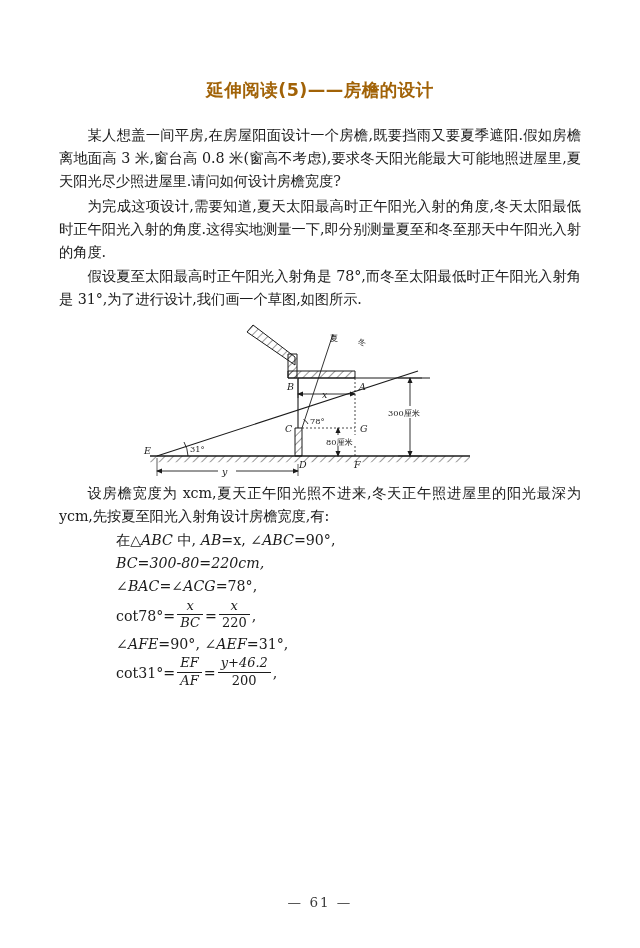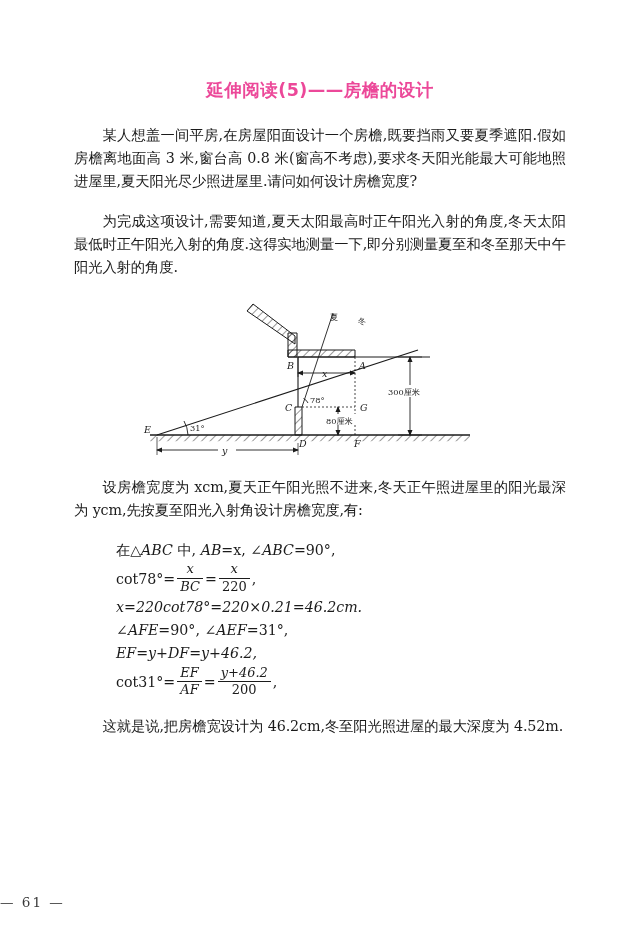--- a/index.html
+++ b/index.html
@@ -23,26 +23,26 @@
     padding: 0 58px;
   }
   .title {
     text-align: center;
     font-family: "DejaVu Sans", "Liberation Sans", sans-serif;
     font-weight: bold;
     font-size: 17.5px;
     letter-spacing: 0.5px;
     margin: 0;
     padding-top: 78px;
-    color: #ec4899;
+    color: #a16207;
   }
   p.para {
     font-size: 14.3px;
     line-height: 23.2px;
-    margin: 16px;
+    margin: 1px;
     text-align: justify;
     text-justify: inter-ideograph;
     text-indent: 2em;
     letter-spacing: -0.1px;
   }
   p.first-para { margin-top: 22px; }
   .math-block {
     margin: 0;
     padding-left: 58px;
     font-size: 14.2px;
@@ -79,20 +79,21 @@
   .frac .den {
     display: block;
     padding: 1px 3px 0 3px;
   }
   .tri::before { content: "\25B3"; }
   .pagenum {
     position: absolute;
     left: 0;
     right: 0;
     bottom: 38px;
+    text-align: center;
     font-size: 13.5px;
     color: #3a3a3a;
     letter-spacing: 2px;
   }
   .figure-wrap {
     position: relative;
     width: 100%;
     height: 165px;
     margin-top: 4px;
   }
@@ -122,20 +123,21 @@
 </style>
 </head>
 <body>
 
 <div class="page">
 
   <h1 class="title">延伸阅读(5)——房檐的设计</h1>
 
   <p class="para first-para">某人想盖一间平房,在房屋阳面设计一个房檐,既要挡雨又要夏季遮阳.假如房檐离地面高 3 米,窗台高 0.8 米(窗高不考虑),要求冬天阳光能最大可能地照进屋里,夏天阳光尽少照进屋里.请问如何设计房檐宽度?</p>
   <p class="para">为完成这项设计,需要知道,夏天太阳最高时正午阳光入射的角度,冬天太阳最低时正午阳光入射的角度.这得实地测量一下,即分别测量夏至和冬至那天中午阳光入射的角度.</p>
+  <p class="para">假设夏至太阳最高时正午阳光入射角是 78°,而冬至太阳最低时正午阳光入射角是 31°,为了进行设计,我们画一个草图,如图所示.</p>
 
   <div class="figure-wrap">
     <svg class="figure" width="540" height="165" viewBox="0 0 540 165">
       <defs>
         <pattern id="hatchUp" width="6" height="6" patternUnits="userSpaceOnUse" patternTransform="rotate(45)">
           <line x1="0" y1="0" x2="0" y2="6" stroke="#1b1b1b" stroke-width="0.9"></line>
         </pattern>
         <marker id="arrHead" markerWidth="7" markerHeight="7" refX="6" refY="3" orient="auto">
           <path d="M0,0 L7,3 L0,6 z" fill="#1b1b1b"></path>
         </marker>
@@ -224,37 +226,36 @@
       <text class="fig-num" x="276" y="129">80厘米</text>
     </svg>
   </div>
 
   <p class="para">设房檐宽度为 xcm,夏天正午阳光照不进来,冬天正午照进屋里的阳光最深为 ycm,先按夏至阳光入射角设计房檐宽度,有:</p>
 
   <div class="math-block">
     <div class="mrow">
       <span>在</span><span class="tri"></span><i>ABC</i>&nbsp;<span>中,</span>&nbsp;<i>AB</i><span>=x,</span>&nbsp;∠<i>ABC</i><span>=90°,</span>
     </div>
+    <div class="mrow">
+      <i>BC=300-80=220cm,</i>
+    </div>
+    <div class="mrow">
+      ∠<i>BAC</i>=∠<i>ACG</i><span>=78°,</span>
+    </div>
     <div class="mrow frac-row">
       <span class="upr">cot78°=</span><span class="frac"><i class="num">x</i><i class="den">BC</i></span>=<span class="frac"><i class="num">x</i><span class="den upr">220</span></span><span>,</span>
     </div>
-    <div class="mrow">
-      <i>x=220cot78°=220×0.21=46.2cm.</i>
-    </div>
   </div>
 
 
   <div class="math-block">
     <div class="mrow">
       ∠<i>AFE</i><span>=90°,</span>&nbsp;∠<i>AEF</i><span>=31°,</span>
-    </div>
-    <div class="mrow">
-      <i>EF=y+DF=y+46.2,</i>
     </div>
     <div class="mrow frac-row">
       <span class="upr">cot31°=</span><span class="frac"><i class="num">EF</i><i class="den">AF</i></span>=<span class="frac"><i class="num">y+46.2</i><span class="den upr">200</span></span><span>,</span>
     </div>
   </div>
 
-  <p class="para">这就是说,把房檐宽设计为 46.2cm,冬至阳光照进屋的最大深度为 4.52m.</p>
 
   <div class="pagenum">— 61 —</div>
 </div>
 
 </body></html>

